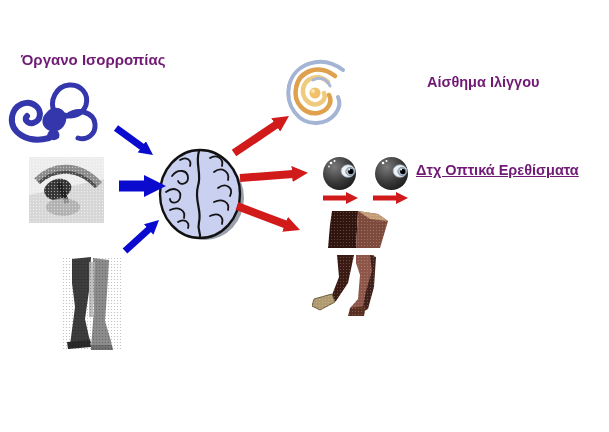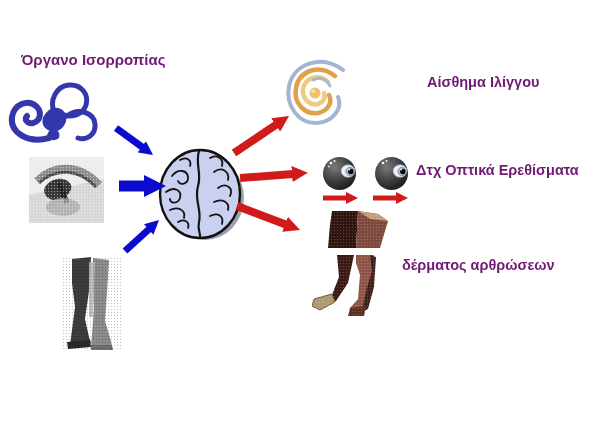--- a/index.html
+++ b/index.html
@@ -7,38 +7,37 @@
     position:relative;width:609px;height:432px;background:#ffffff;
     font-family:"Liberation Sans", sans-serif;overflow:hidden;
   }
   .abs{position:absolute;}
   .lbl{
     position:absolute;color:#701a75;font-weight:bold;
     font-size:14.5px;line-height:15px;white-space:nowrap;
   }
   #balance-organ-label{left:21px;top:52px;font-size:15px;}
   #vertigo-label{left:391px;top:75px;margin-left:36px;}
-  #optical-label{left:416px;top:163px;}
+  #optical-label{left:416px;top:163px;text-decoration:underline;}
   #muscle-label{left:402px;top:258px;}
   #arrow-layer{left:0;top:0;pointer-events:none;}
   svg{display:block;}
 </style>
 </head>
 <body>
 
 <div id="canvas">
 
   <div class="lbl" id="balance-organ-label">Όργανο Ισορροπίας</div>
 
   <div class="lbl" id="vertigo-label">Αίσθημα Ιλίγγου</div>
 
   <div class="lbl" id="optical-label">Δτχ Οπτικά Ερεθίσματα</div>
 
   <div class="lbl" id="muscle-label">
-    <div>δέρματος αρθρώσεων</div>
   </div>
 
   <svg class="abs" style="left:7px;top:80px;" width="96" height="66" viewBox="0 0 96 66">
     <g fill="none" stroke="#3436ab" stroke-linecap="round">
       <path d="M42,58 C20,64 3,52 5,37 C7,24 21,19 29,26 C35,31 34,41 26,43 C20,44 17,39 20,36" stroke-width="6"></path>
       <path d="M48,34 C41,20 50,6 62,5 C74,4 82,14 79,25 C76,34 66,38 58,35" stroke-width="5"></path>
       <path d="M60,36 C72,27 87,33 88,44 C89,54 80,61 71,58" stroke-width="5"></path>
     </g>
     <path d="M40,32 C46,25 57,27 59,36 C61,45 52,54 43,51 C34,48 33,38 40,32 Z" fill="#3436ab"></path>
     <path d="M47,49 q7,2 5,9 q-7,5 -12,-1 q0,-7 7,-8 Z" fill="#3436ab"></path>

